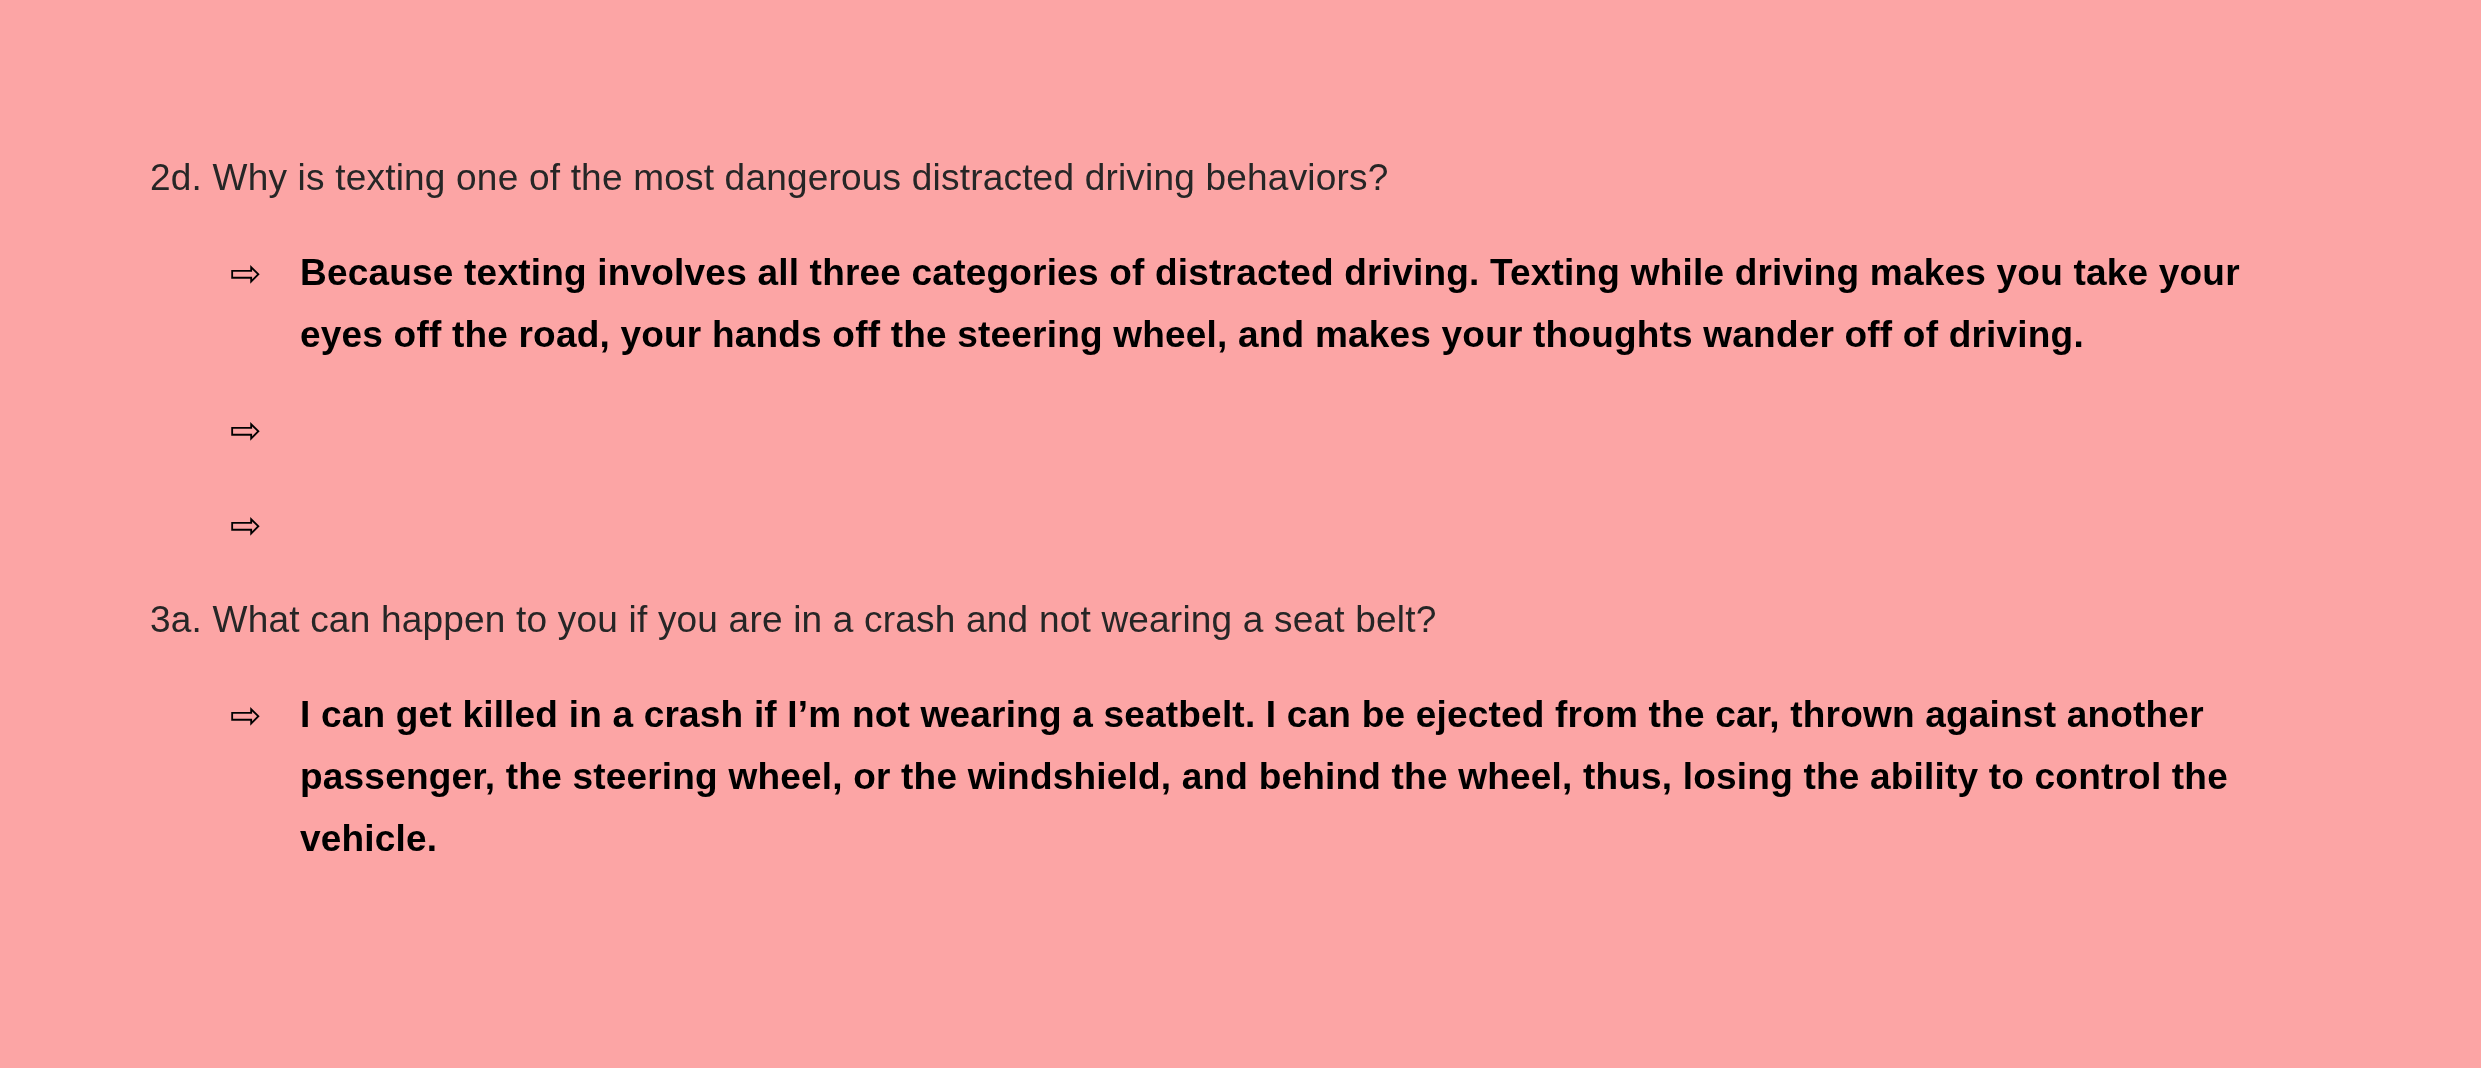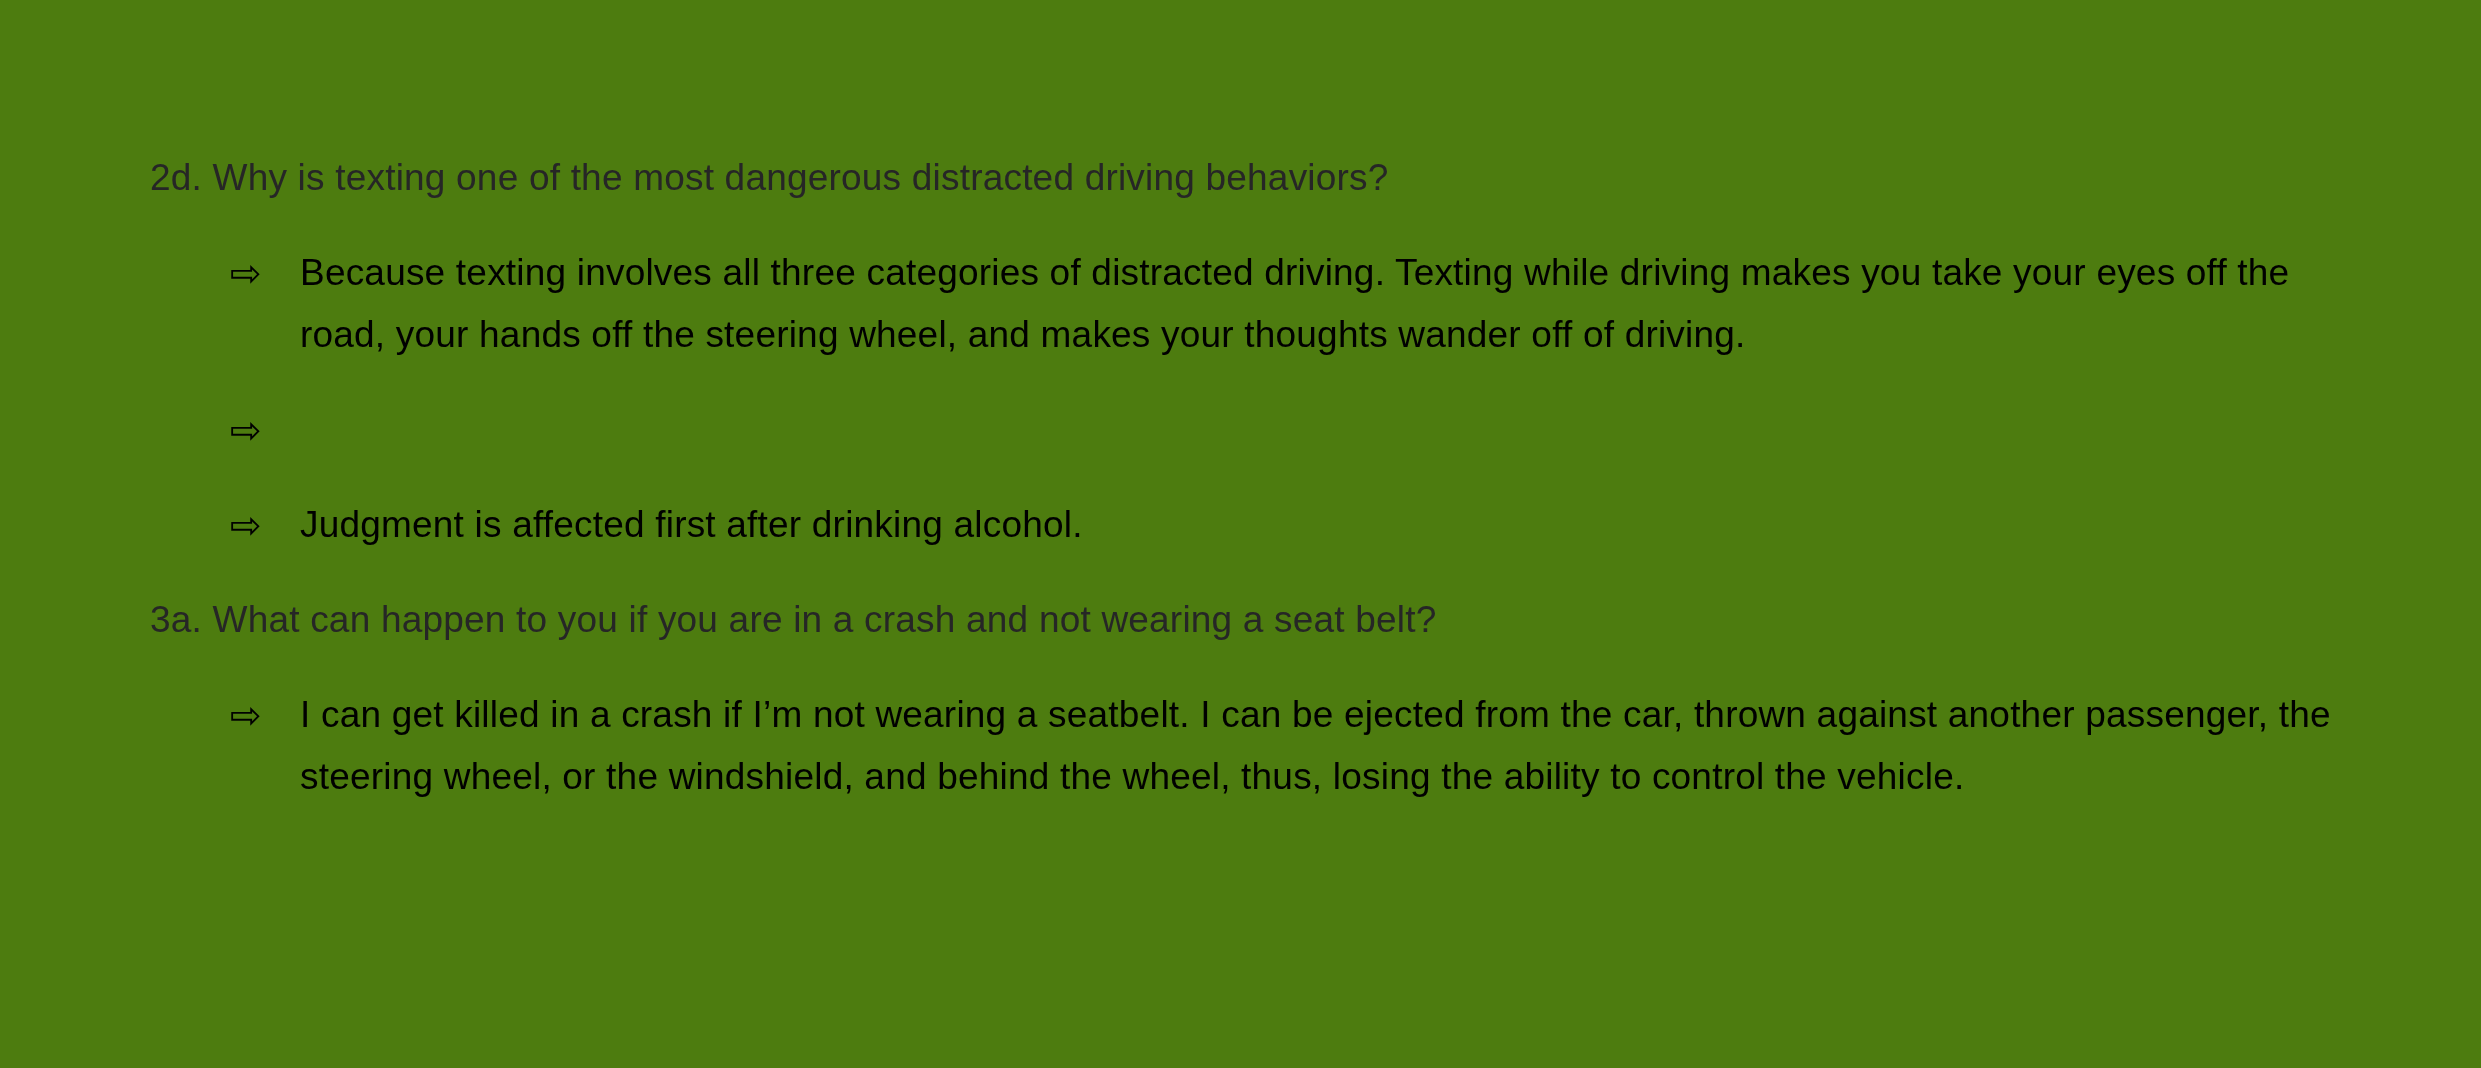--- a/index.html
+++ b/index.html
@@ -11,21 +11,21 @@
     width: 2481px;
     height: 1068px;
     overflow: hidden;
     font-family: "Liberation Sans", sans-serif;
   }
   .page {
     box-sizing: border-box;
     width: 2481px;
     height: 1068px;
     padding: 147px 150px 0 150px;
-    background: #4d7c0f;
+    background: #fca5a5;
   }
   .question {
     margin: 0 0 33px 0;
     font-size: 37px;
     font-weight: 400;
     line-height: 62px;
     color: #262626;
     letter-spacing: 0.2px;
   }
   .answer-row {
@@ -38,21 +38,21 @@
     font-family: "DejaVu Sans", sans-serif;
     font-size: 38px;
     line-height: 62px;
     font-weight: 400;
     color: #000000;
   }
   .answer-text {
     margin: 0;
     max-width: 2031px;
     font-size: 37px;
-    font-weight: 400;
+    font-weight: 700;
     line-height: 62px;
     color: #000000;
     letter-spacing: 0.2px;
   }
 </style>
 </head>
 <body>
 
 <main class="page">
 
@@ -66,21 +66,20 @@
 
   <section>
     <div class="answer-row">
       <span class="arrow-icon">⇨</span>
     </div>
   </section>
 
   <section>
     <div class="answer-row">
       <span class="arrow-icon">⇨</span>
-      <p class="answer-text">Judgment is affected first after drinking alcohol.</p>
     </div>
   </section>
 
   <section>
     <p class="question">3a. What can happen to you if you are in a crash and not wearing a seat belt?</p>
     <div class="answer-row">
       <span class="arrow-icon">⇨</span>
       <p class="answer-text">I can get killed in a crash if I’m not wearing a seatbelt. I can be ejected from the car, thrown against another passenger, the steering wheel, or the windshield, and behind the wheel, thus, losing the ability to control the vehicle.</p>
     </div>
   </section>

